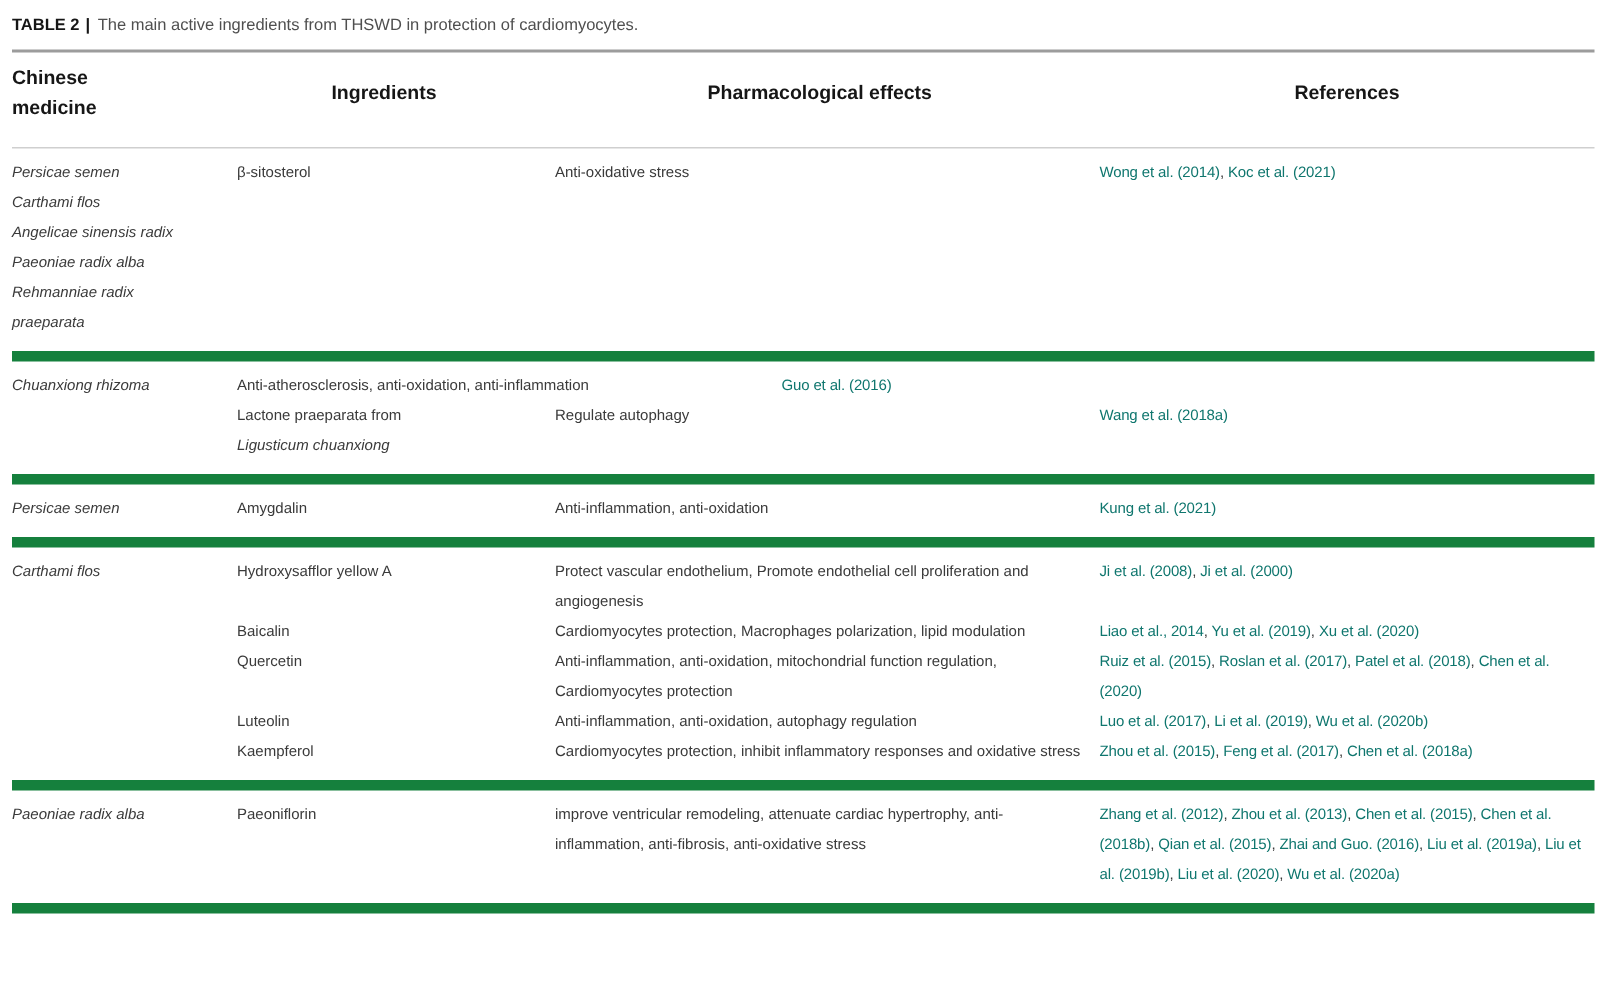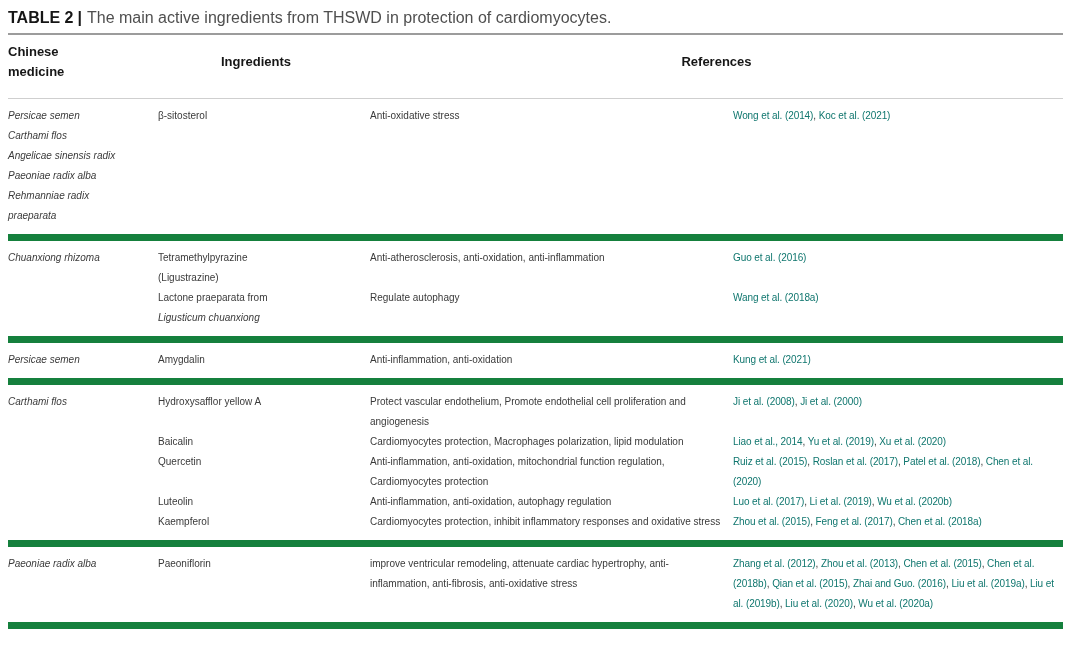--- a/index.html
+++ b/index.html
@@ -15,21 +15,21 @@
     color: #3a3a3a;
     -webkit-font-smoothing: antialiased;
   }
   .page {
     padding: 0 8px;
     width: 1055px;
   }
   
   .caption {
     padding: 8px 0 6px;
-    font-size: 16px;
+    font-size: 11px;
     line-height: 19px;
     color: #4f4f4f;
   }
   .cap-label, .cap-sep {
     font-weight: bold;
     color: #161616;
   }
   .cap-sep { margin: 0 5px 0 4px; }
   .rule-title {
     height: 2px;
@@ -81,20 +81,21 @@
     <span class="cap-label">TABLE 2</span><span class="cap-sep">|</span><span class="cap-text">The main active ingredients from THSWD in protection of cardiomyocytes.</span>
   </div>
 
   <div class="rule-title"></div>
 
   <div class="thead">
     <div class="c1">
       <span class="hc1-inner">Chinese medicine</span>
     </div>
     <div class="c2">Ingredients</div>
+    <div class="c3">Pharmacological effects</div>
     <div class="c4">References</div>
   </div>
 
   <div id="tbody">
       <div class="row">
         <div class="c1">
           <div class="med-line">Persicae semen</div>
           <div class="med-line">Carthami flos</div>
           <div class="med-line">Angelicae sinensis radix</div>
           <div class="med-line">Paeoniae radix alba</div>
@@ -109,24 +110,20 @@
             <div class="c4 refs-cell"><span class="ref">Wong et al. (2014)</span><span class="sep">, </span><span class="ref">Koc et al. (2021)</span></div>
           </div>
         </div>
       </div>
       <div class="row">
         <div class="c1">
           <div class="med-line">Chuanxiong rhizoma</div>
         </div>
         <div class="entries">
           <div class="entry">
-            <div class="c2">
-              <div>Tetramethylpyrazine</div>
-              <div>(Ligustrazine)</div>
-            </div>
             <div class="c3">Anti-atherosclerosis, anti-oxidation, anti-inflammation</div>
             <div class="c4 refs-cell"><span class="ref">Guo et al. (2016)</span></div>
           </div>
           <div class="entry">
             <div class="c2">
               <div>Lactone praeparata from</div>
               <div class="it">Ligusticum chuanxiong</div>
             </div>
             <div class="c3">Regulate autophagy</div>
             <div class="c4 refs-cell"><span class="ref">Wang et al. (2018a)</span></div>

